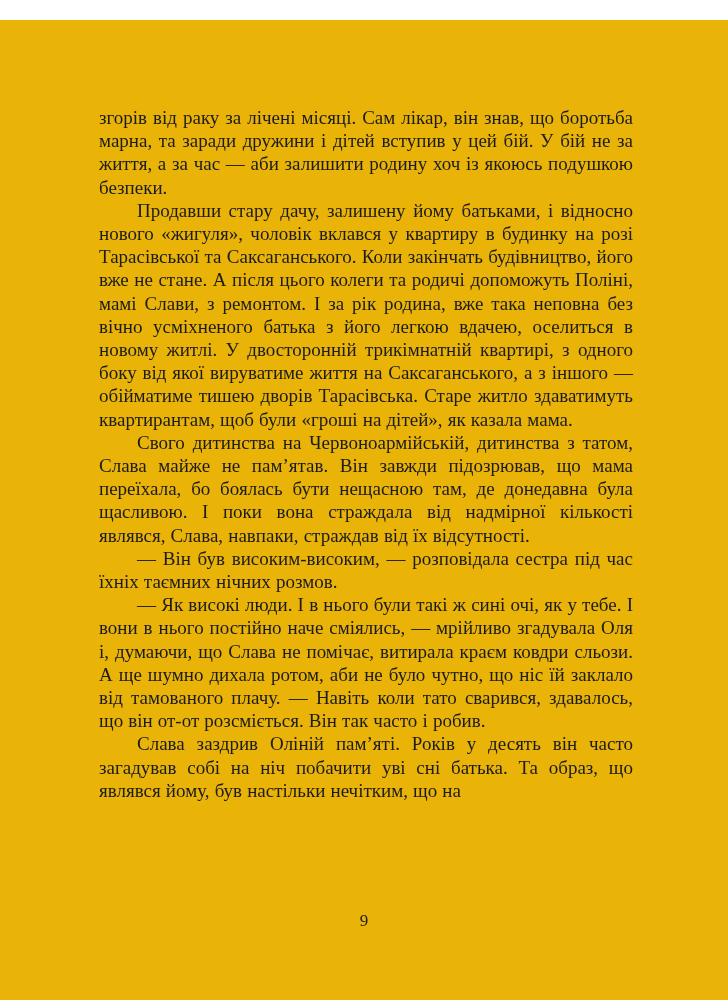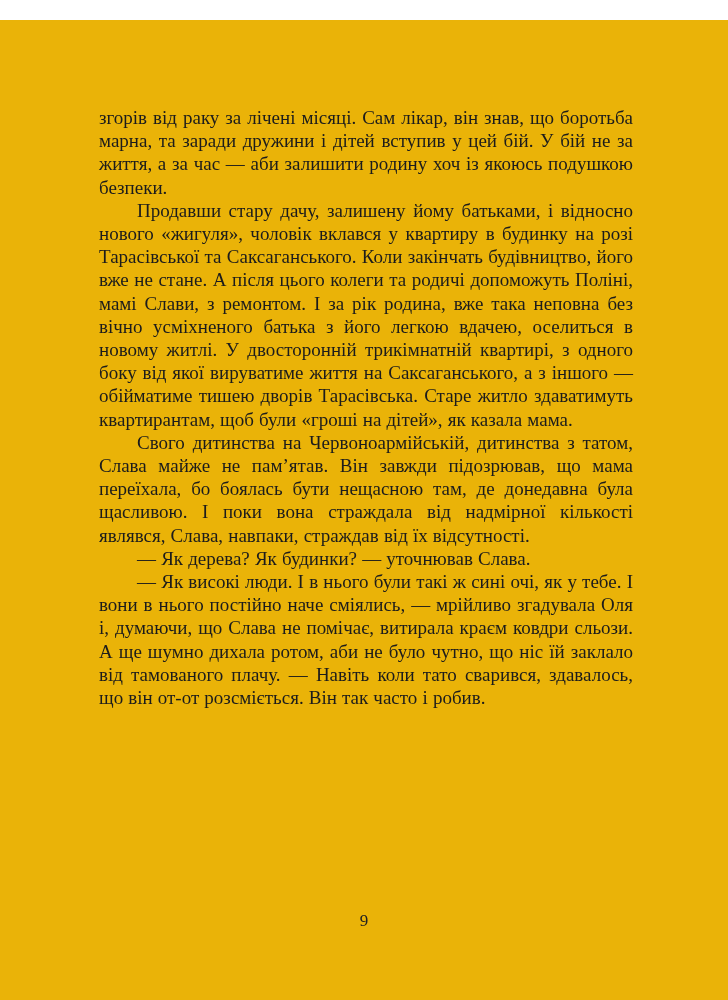--- a/index.html
+++ b/index.html
@@ -50,17 +50,18 @@
   }
 </style>
 </head>
 <body>
 
 <div class="page" lang="uk">
   <div class="text-block">
     <p class="continuation">згорів від раку за лічені місяці. Сам лікар, він знав, що боротьба марна, та заради дружини і дітей вступив у цей бій. У бій не за життя, а за час — аби залишити родину хоч із якоюсь подушкою безпеки.</p>
     <p>Продавши стару дачу, залишену йому батьками, і відносно нового «жигуля», чоловік вклався у квартиру в будинку на розі Тарасівської та Саксаганського. Коли закінчать будівництво, його вже не стане. А після цього колеги та родичі допоможуть Поліні, мамі Слави, з ремонтом. І за рік родина, вже така неповна без вічно усміхненого батька з його легкою вдачею, оселиться в новому житлі. У двосторонній трикімнатній квартирі, з одного боку від якої вируватиме життя на Саксаганського, а з іншого — обійматиме тишею дворів Тарасівська. Старе житло здаватимуть квартирантам, щоб були «гроші на дітей», як казала мама.</p>
     <p>Свого дитинства на Червоноармійській, дитинства з татом, Слава майже не пам’ятав. Він завжди підозрював, що мама переїхала, бо боялась бути нещасною там, де донедавна була щасливою. І поки вона страждала від надмірної кількості являвся, Слава, навпаки, страждав від їх відсутності.</p>
-    <p>— Як дерева? Як будинки? — уточнював Слава.</p>
+    <p>— Він був високим-високим, — розповідала сестра під час їхніх таємних нічних розмов.</p>
     <p>— Як високі люди. І в нього були такі ж сині очі, як у тебе. І вони в нього постійно наче сміялись, — мрійливо згадувала Оля і, думаючи, що Слава не помічає, витирала краєм ковдри сльози. А ще шумно дихала ротом, аби не було чутно, що ніс їй заклало від тамованого плачу. — Навіть коли тато сварився, здавалось, що він от-от розсміється. Він так часто і робив.</p>
+    <p>Слава заздрив Оліній пам’яті. Років у десять він часто загадував собі на ніч побачити уві сні батька. Та образ, що являвся йому, був настільки нечітким, що на</p>
   </div>
   <div class="page-number">9</div>
 </div>
 
 </body></html>

